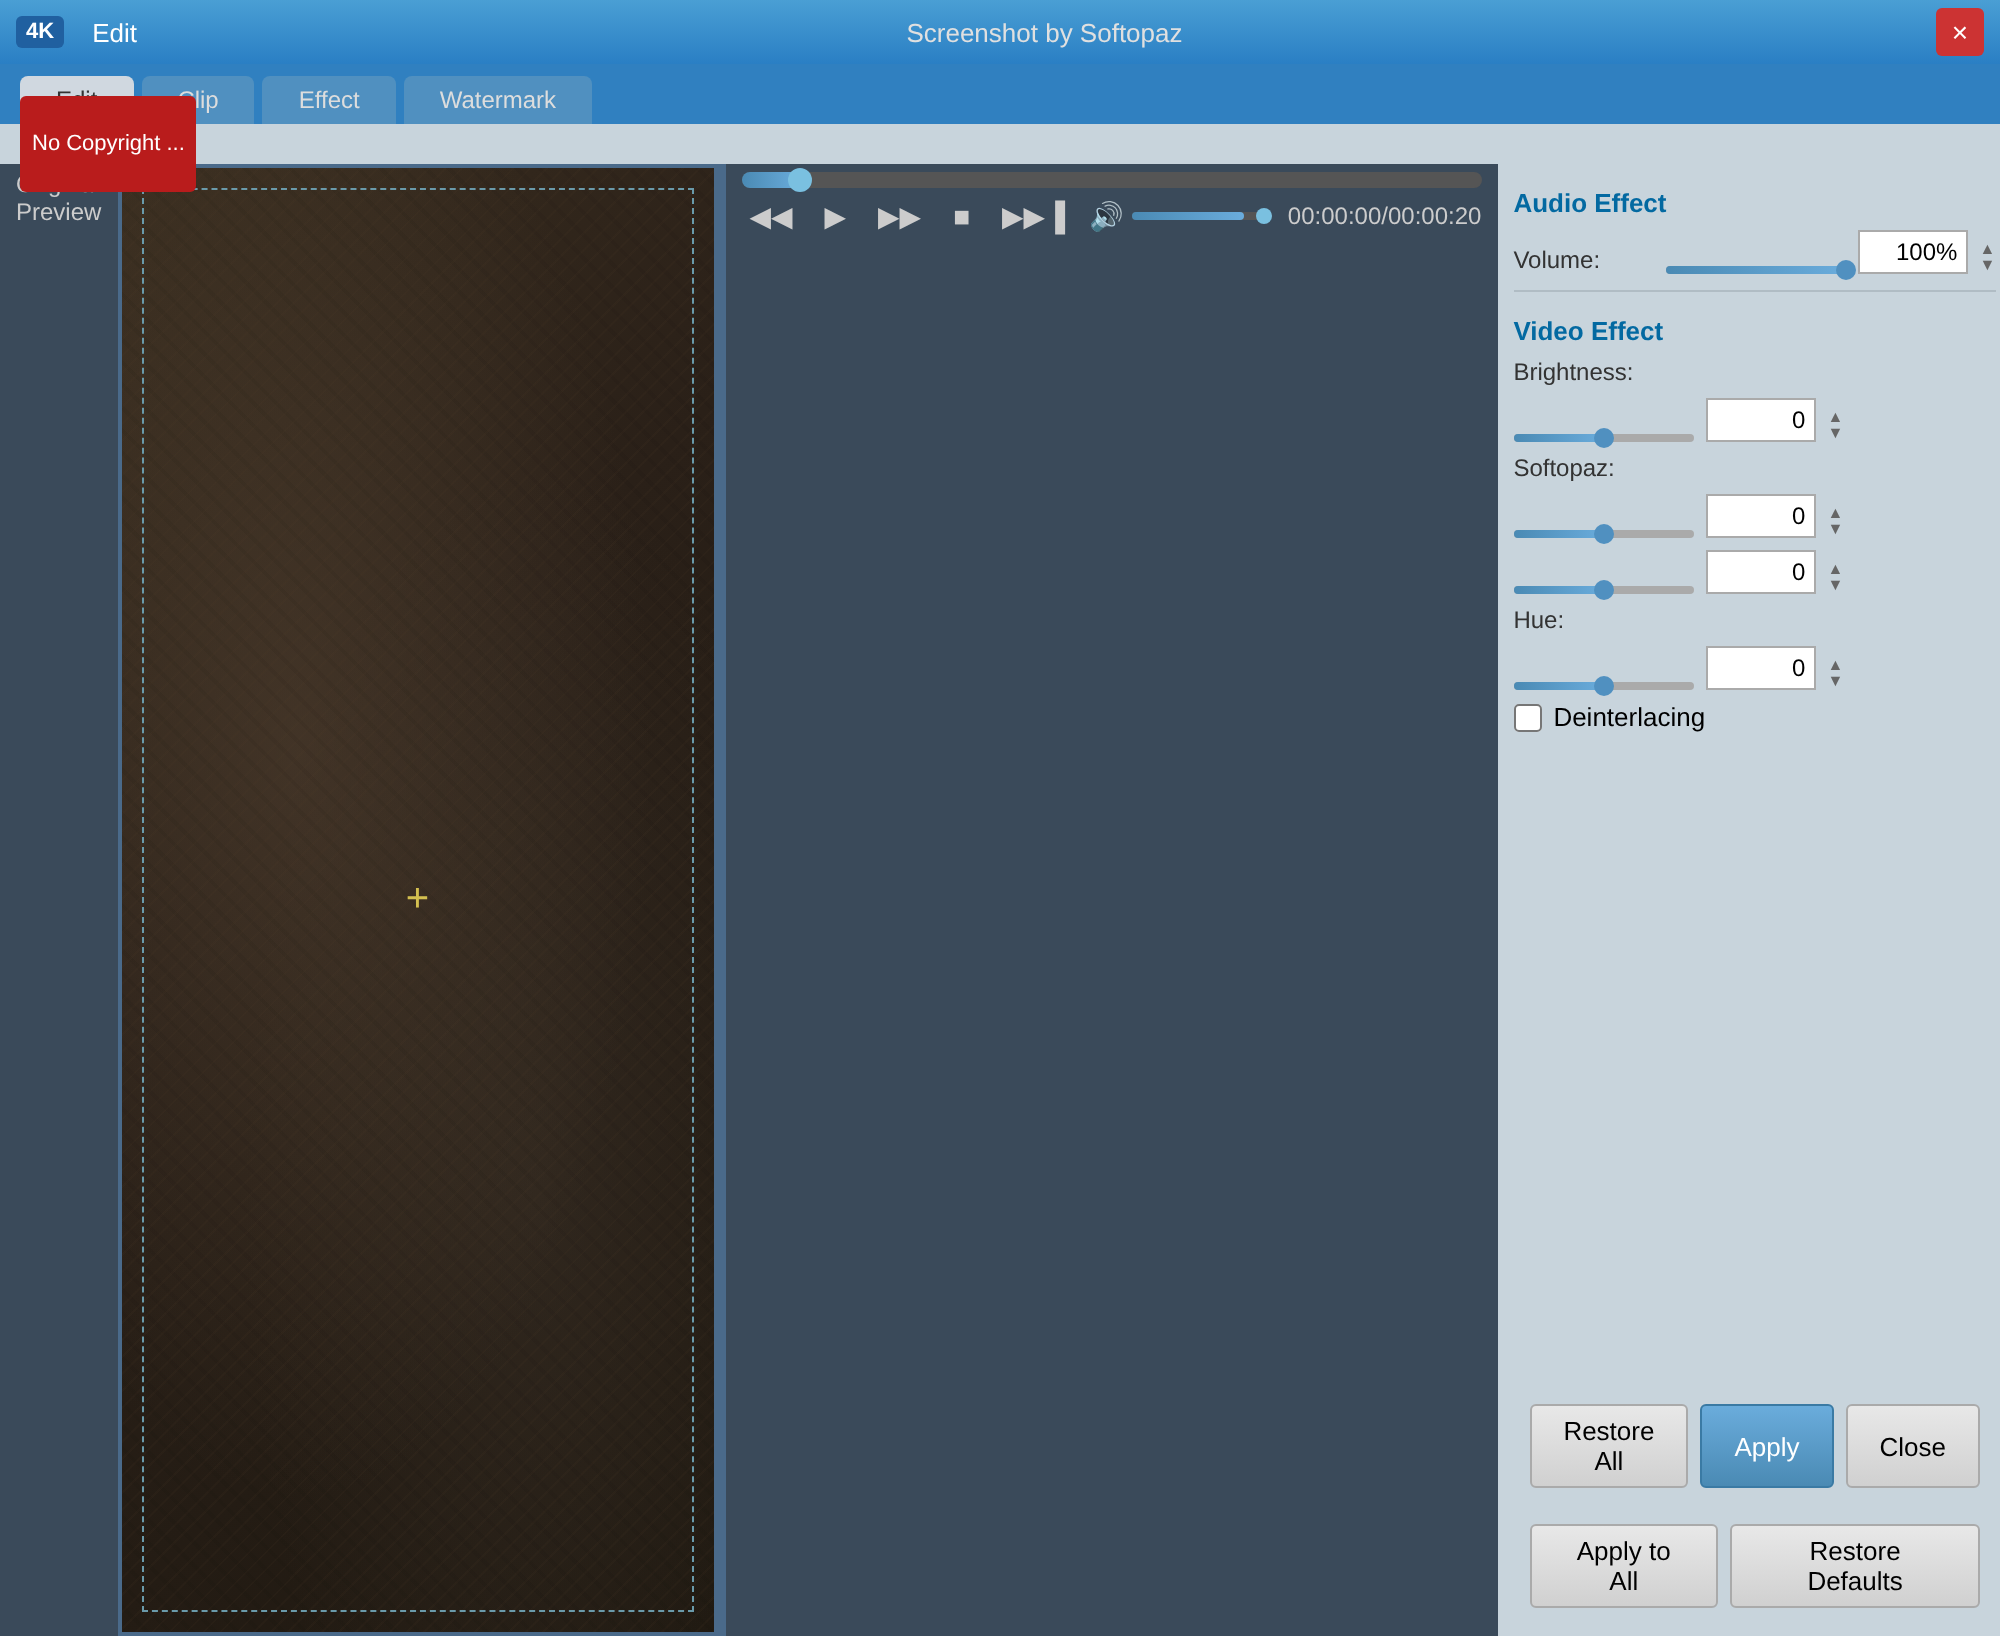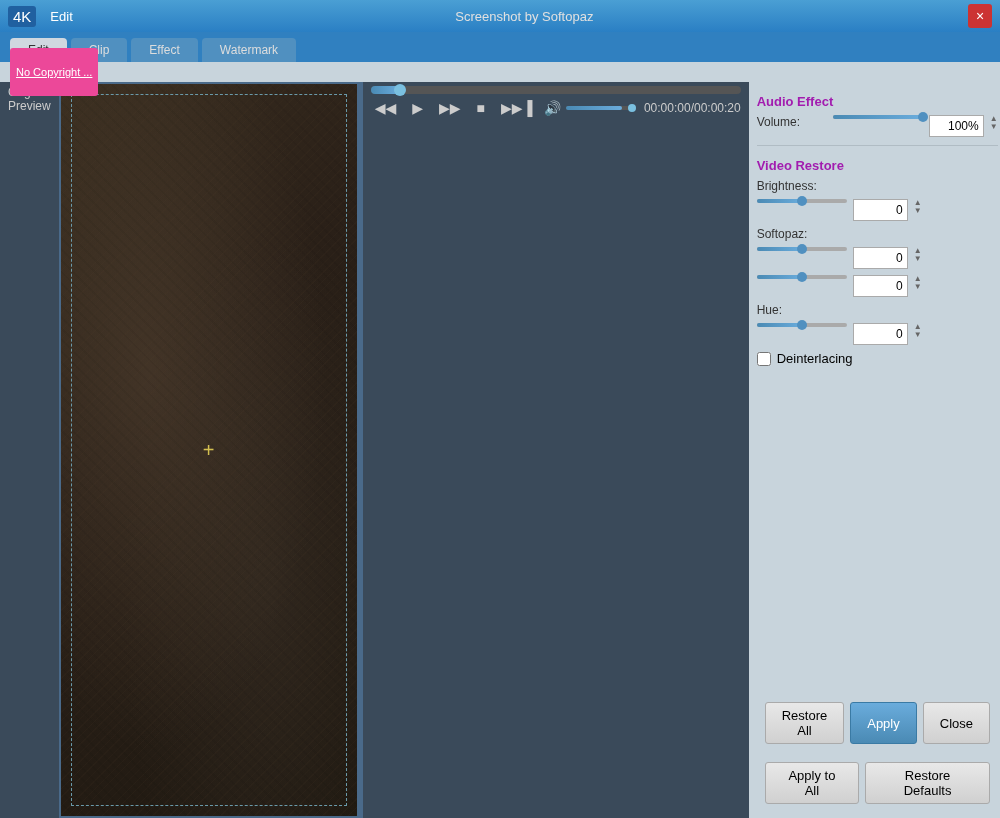--- a/index.html
+++ b/index.html
@@ -20,22 +20,22 @@
       background: linear-gradient(to bottom, #4a9fd4, #2a7fc4);
       height: 32px;
       display: flex;
       align-items: center;
       padding: 0 8px;
       color: white;
     }
     .title-bar .app-icon {
       background: #2060a0;
       color: white;
-      font-size: 15px;
-      font-weight: normal;
+      font-size: 11px;
+      font-weight: bold;
       padding: 2px 5px;
       border-radius: 3px;
       margin-right: 6px;
     }
     .title-bar .menu-item {
       color: white;
       margin: 0 8px;
       font-size: 13px;
       cursor: pointer;
     }
@@ -90,26 +90,25 @@
     .label-bar {
       background: #c8d4dc;
       height: 20px;
       display: flex;
       align-items: center;
       padding: 0 10px;
       position: relative;
       z-index: 10;
     }
     .label-bar .no-copyright {
-      background: #ec4899;
+      background: #b91c1c;
       color: white;
       font-size: 11px;
       padding: 18px 6px;
       border-radius: 3px;
-      text-decoration: underline;
     }
 
     
     .main-content {
       display: flex;
       height: calc(818px - 32px - 30px - 20px);
       position: relative;
       z-index: 5;
     }
 
@@ -281,27 +280,27 @@
       background: #c8d4dc;
       display: flex;
       flex-direction: column;
       padding: 8px;
       gap: 6px;
     }
 
     .section-title {
       font-weight: bold;
       font-size: 13px;
-      color: #a21caf;
+      color: #0369a1;
       margin-top: 4px;
     }
 
     .control-row {
       display: flex;
-      align-items: flex-start;
+      align-items: flex-end;
       gap: 6px;
     }
 
     .control-label {
       font-size: 12px;
       color: #333;
       min-width: 70px;
     }
 
     .slider-track {
@@ -466,21 +465,21 @@
       </div>
       <input type="text" class="number-input" value="100%" style="">
       <div class="spinner-btn">
         <span class="spinner-arrow">▲</span>
         <span class="spinner-arrow">▼</span>
       </div>
     </div>
 
     <hr class="separator">
 
-    <div class="section-title">Video Restore</div>
+    <div class="section-title">Video Effect</div>
 
     <div class="control-row">
       <span class="control-label">Brightness:</span>
     </div>
     <div class="control-row">
       <div class="slider-track" style="width:90px;">
         <div class="slider-fill" style="width:50%;"></div>
         <div class="slider-thumb" style="left:calc(50% - 5px);"></div>
       </div>
       <input type="text" class="number-input" value="0" style="">

